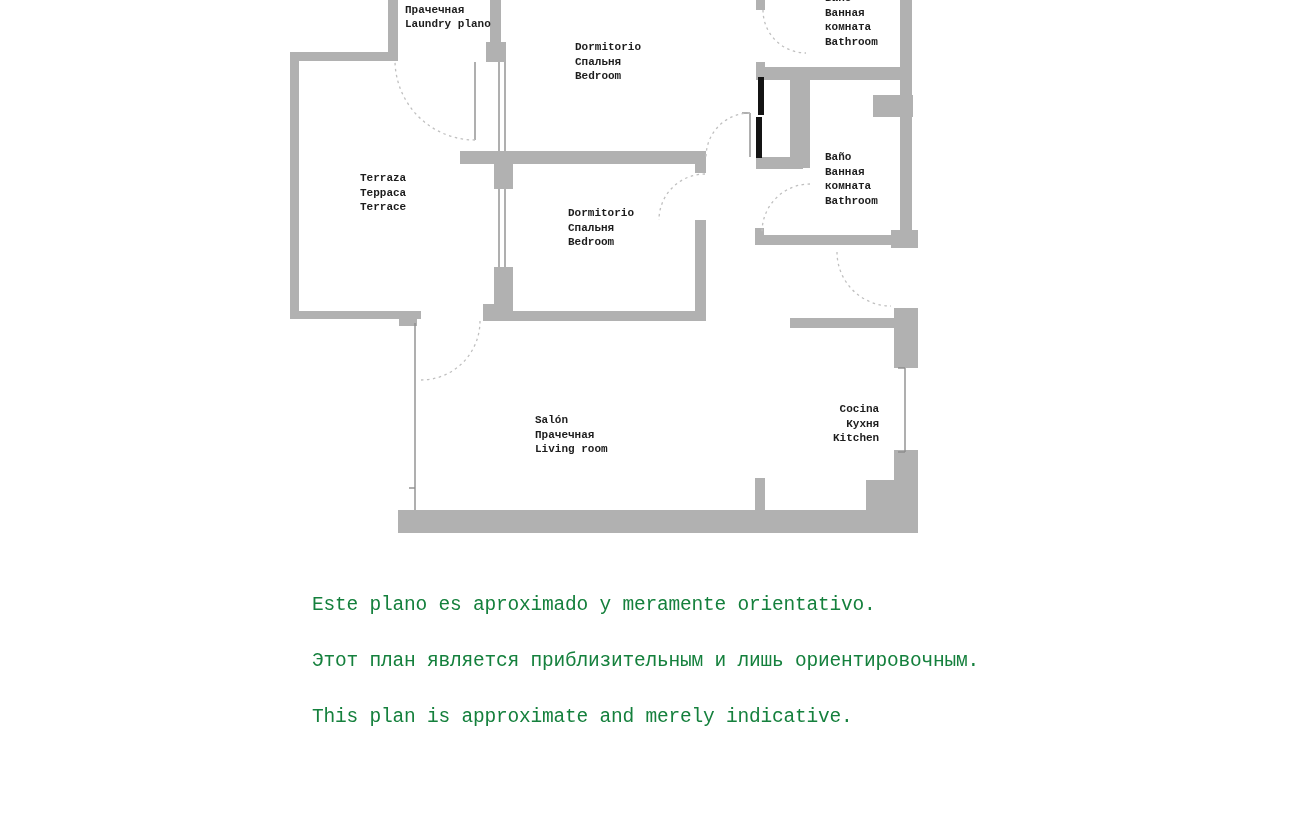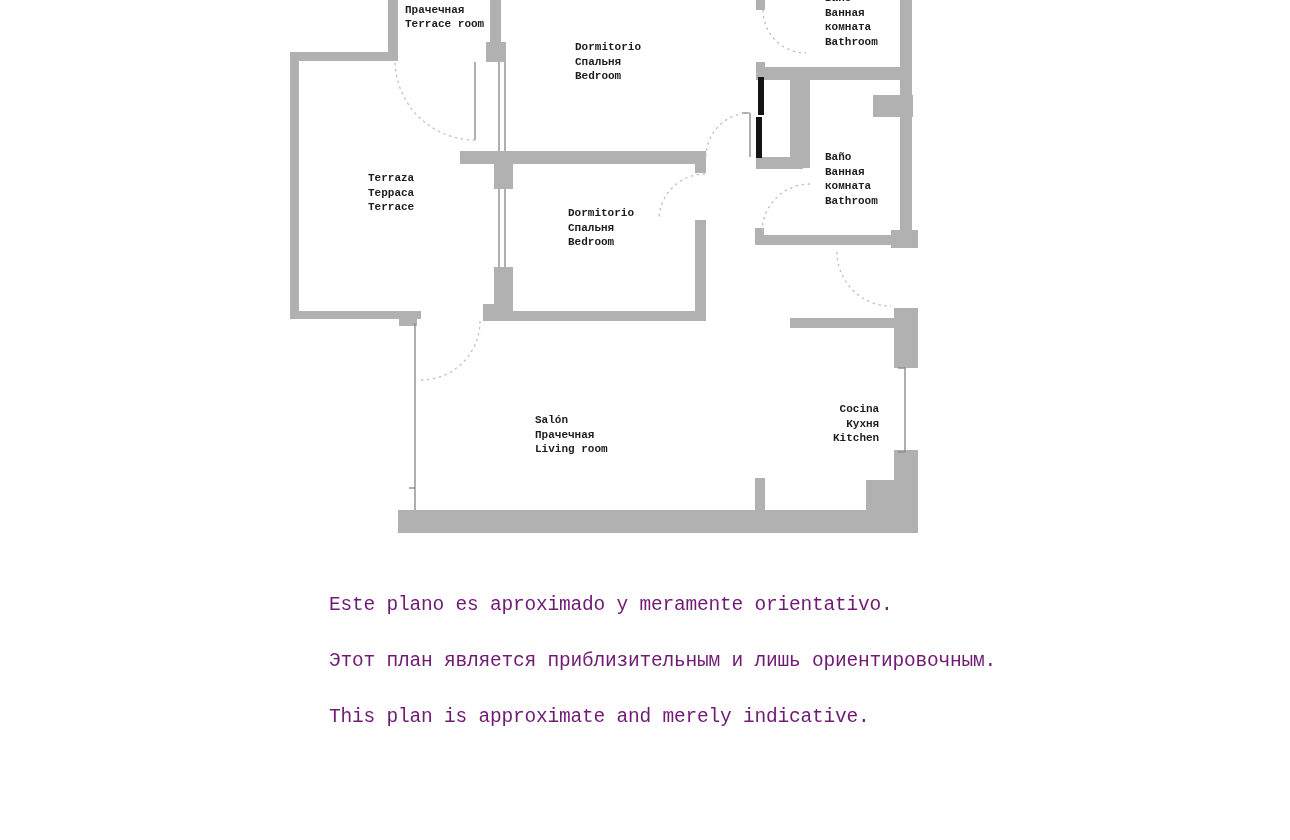--- a/index.html
+++ b/index.html
@@ -16,26 +16,26 @@
     position:absolute;
     font-size:11px;
     font-weight:bold;
     line-height:14.5px;
     color:#1d1d1d;
     white-space:nowrap;
   }
   .room-label span{display:block;}
   .disclaimer-line{
     position:absolute;
-    left:301px;
+    left:284px;
     margin:0;
     font-size:19.5px;
     font-weight:400;
     letter-spacing:-0.2px;
-    color:#701a75;
+    color:#15803d;
     white-space:nowrap;
   }
 </style>
 </head>
 <body>
 
 <div id="canvas">
 
   <svg id="plan-svg" width="1290" height="840" viewBox="0 0 1290 840">
 
@@ -99,37 +99,37 @@
       <path d="M677,174 A46,46 0 0 0 631,220"></path>
       <path d="M782,184 A48,48 0 0 0 734,232"></path>
       <path d="M809,252 A54,54 0 0 0 863,306"></path>
       <path d="M452,321 A59,59 0 0 1 393,380"></path>
     </g>
   </svg>
 
   <div class="room-label" style="left:377px;top:-12px;">
     <span>Lavadero</span>
     <span>Прачечная</span>
-    <span>Terrace room</span>
+    <span>Laundry plano</span>
   </div>
 
   <div class="room-label" style="left:547px;top:40px;">
     <span>Dormitorio</span>
     <span>Спальня</span>
     <span>Bedroom</span>
   </div>
 
   <div class="room-label" style="left:797px;top:-9px;">
     <span>Baño</span>
     <span>Ванная</span>
     <span>комната</span>
     <span>Bathroom</span>
   </div>
 
-  <div class="room-label" style="left:340px;top:171px;">
+  <div class="room-label" style="left:332px;top:171px;">
     <span>Terraza</span>
     <span>Терраса</span>
     <span>Terrace</span>
   </div>
 
   <div class="room-label" style="left:540px;top:206px;">
     <span>Dormitorio</span>
     <span>Спальня</span>
     <span>Bedroom</span>
   </div>

